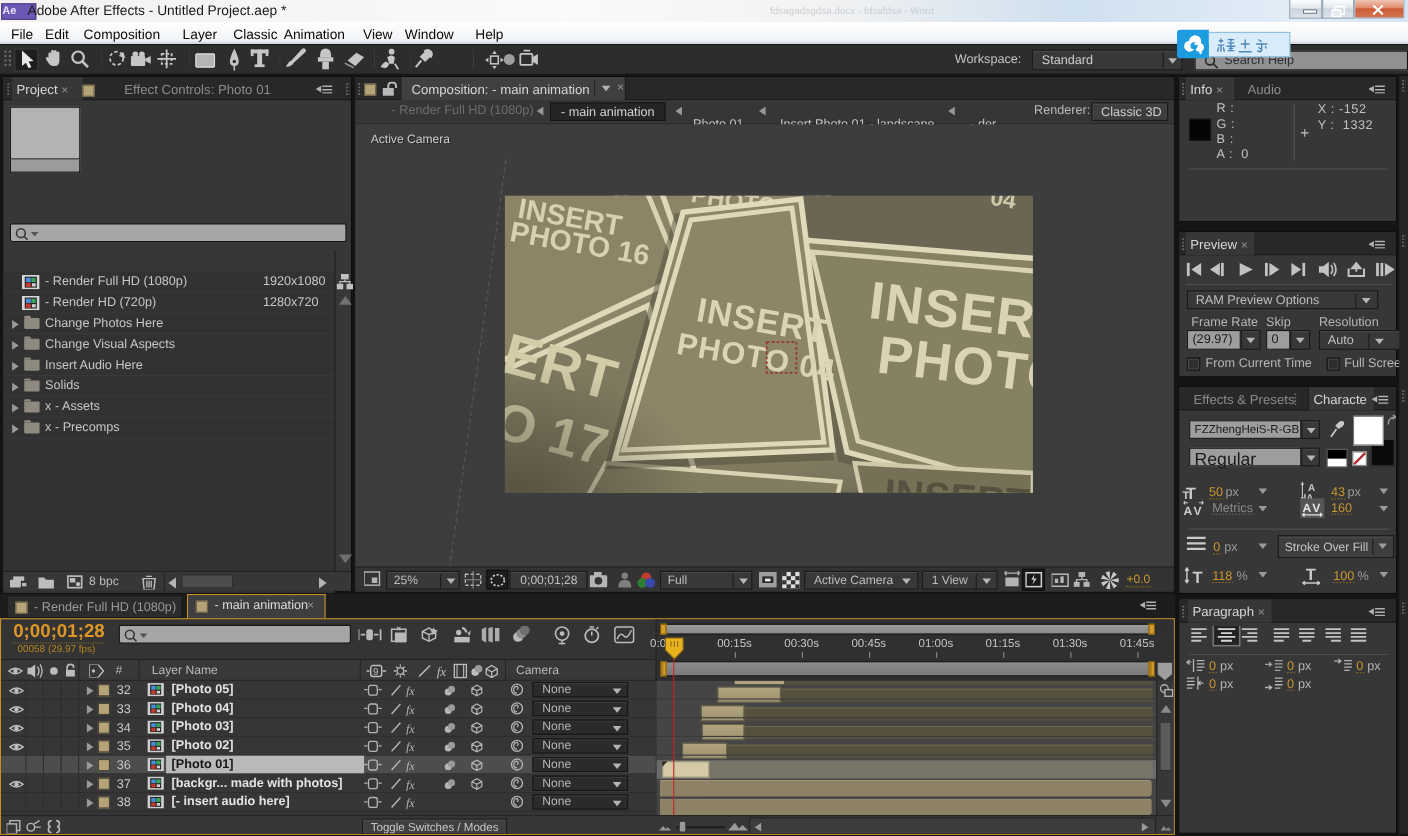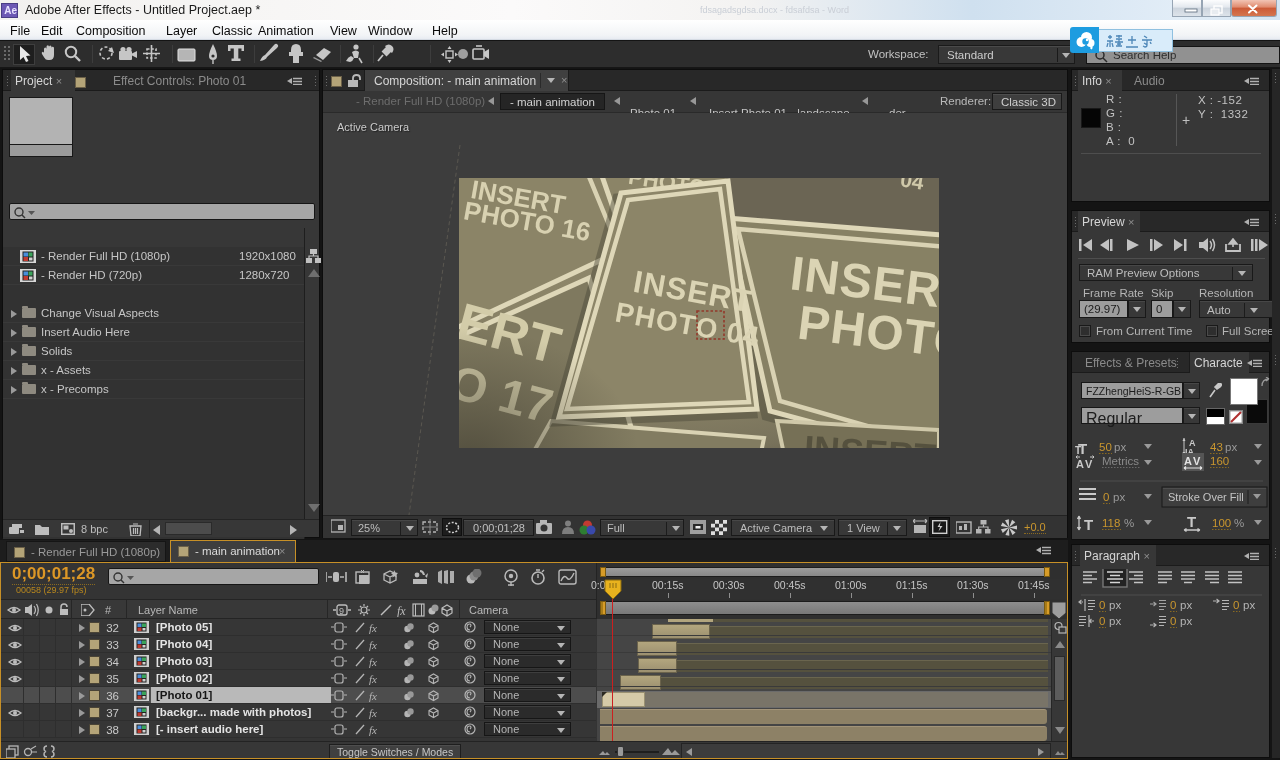--- a/index.html
+++ b/index.html
@@ -1,20 +1,20 @@
 <!DOCTYPE html>
 <html><head><meta charset="utf-8"><style>
 *{margin:0;padding:0;box-sizing:border-box}
 span{white-space:nowrap}
 html,body{width:1280px;height:760px;overflow:hidden;background:#141414;font-family:"Liberation Sans",sans-serif}
 .abs{position:absolute}
 #page{position:relative;width:1280px;height:760px}
 
 #titlebar{left:0;top:0;width:1280px;height:20px;background:linear-gradient(90deg,#f2f1ef 0%,#fbfafa 40%,#f4f3f2 58%,#cfe0ef 76%,#e2edf7 92%,#d5e5f3 100%)}
-#aeicon{left:1px;top:3px;width:17px;height:15px;background:#6c58b4;border:1px solid #4a3e85;color:#e8e2ff;font-size:10px;font-weight:bold;text-align:right;line-height:13px}
+#aeicon{left:1px;top:3px;width:32px;height:15px;background:#6c58b4;border:1px solid #4a3e85;color:#e8e2ff;font-size:10px;font-weight:bold;text-align:left;line-height:13px}
 #titletext{left:25px;top:3px;font-size:12.5px;color:#1a1a1a}
 .ghost{color:#c9ced6;font-size:9px;top:5px}
 
 .wbtn{top:0;height:17px;border:1px solid #97a5b4;border-top:none;background:linear-gradient(#fcfdfe,#e3e8ee 45%,#ccd4dd 50%,#dde3ea)}
 #wclose{background:linear-gradient(#f2c4b4,#e08a6d 45%,#cc5a37 50%,#d4764f)}
 
 #menubar{left:0;top:20px;width:1280px;height:20px;background:linear-gradient(#ffffff,#f2f4f6 80%,#e8ecf2);border-bottom:1px solid #d5dbe3}
 .mi{top:24px;font-size:12.5px;color:#0a0a0a}
 
 #toolbar{left:0;top:41px;width:1280px;height:27px;background:#2d2d2d;border-bottom:1px solid #161616}
@@ -248,20 +248,25 @@
             <rect x="0" y="0" width="16" height="13" fill="#d8d8d8"></rect>
             <rect x="2.5" y="1.5" width="11" height="10" fill="#222"></rect>
             <rect x="3.5" y="2.5" width="4.5" height="4" fill="#4a8edb"></rect>
             <rect x="8.5" y="2.5" width="4" height="4" fill="#3aa35a"></rect>
             <rect x="3.5" y="7" width="4.5" height="4" fill="#c03a30"></rect>
             <rect x="9" y="7.5" width="3.5" height="3" fill="#d0d0d0"></rect>
           </svg>
           <span class="pname">- Render HD (720p)</span>
           <span class="pcmt">1280x720</span>
         </div>
+  <div class="prow" style="top:38px">
+          <span class="fexp"></span>
+          <span class="ficon"></span>
+          <span class="pname2">Change Photos Here</span>
+        </div>
   <div class="prow" style="top:57px">
           <span class="fexp"></span>
           <span class="ficon"></span>
           <span class="pname2">Change Visual Aspects</span>
         </div>
   <div class="prow" style="top:76px">
           <span class="fexp"></span>
           <span class="ficon"></span>
           <span class="pname2">Insert Audio Here</span>
         </div>

